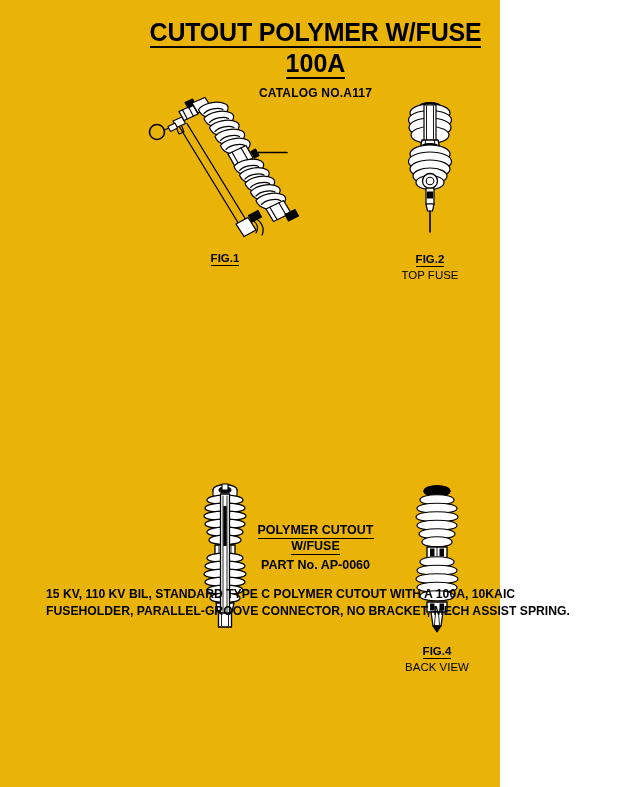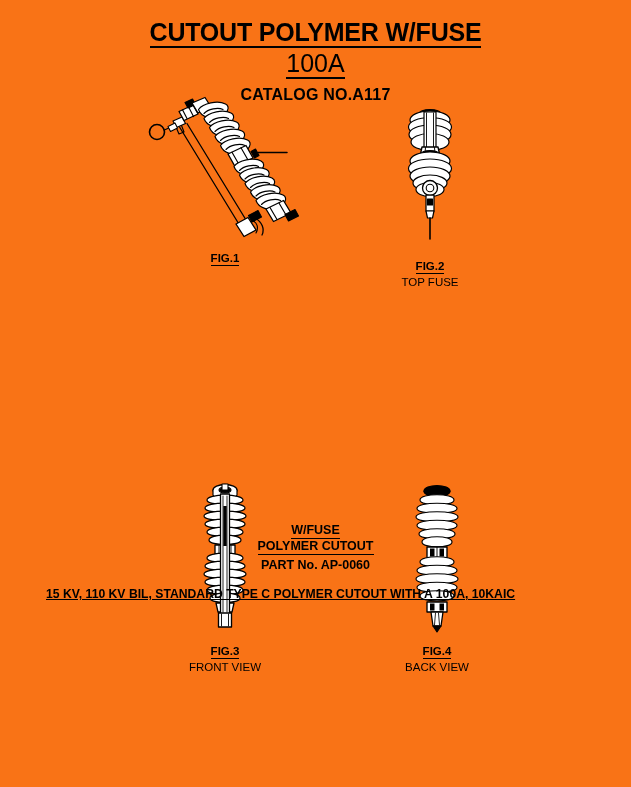--- a/index.html
+++ b/index.html
@@ -12,23 +12,23 @@
     height: 787px;
     position: relative;
     font-family: "Liberation Sans", sans-serif;
     color: #000000;
     overflow: hidden;
   }
 
   .page {
     position: absolute;
     left: 0; top: 0;
-    width: 631px;
+    width: 500px;
     height: 787px;
-    background: #f97316;
+    background: #eab308;
   }
 
   
   .title-block {
     position: absolute;
     left: 0;
     top: 18px;
     width: 631px;
     text-align: center;
   }
@@ -39,31 +39,31 @@
     line-height: 28px;
     margin: 0;
   }
   .doc-title-inner {
     display: inline-block;
     border-bottom: 2.5px solid #000;
     padding-bottom: 0px;
   }
   .doc-subtitle {
     font-size: 25px;
-    font-weight: normal;
+    font-weight: bold;
     line-height: 28px;
     margin: 0;
     margin-top: 1px;
   }
   .doc-subtitle-inner {
     display: inline-block;
     border-bottom: 2.5px solid #000;
   }
   .doc-catalog {
-    font-size: 16px;
+    font-size: 12px;
     font-weight: bold;
     letter-spacing: 0.2px;
     margin: 0;
     margin-top: 7px;
   }
 
   
   .figures {
     position: absolute;
     left: 0;
@@ -127,21 +127,20 @@
   }
   .description {
     position: absolute;
     left: 46px;
     top: 586px;
     width: 540px;
     font-size: 12.2px;
     font-weight: bold;
     line-height: 16.5px;
     text-align: left;
-    text-decoration: underline;
   }
   .desc-line { display: block; white-space: nowrap; }
 
   svg { display: block; overflow: visible; }
 </style>
 </head>
 <body>
 
 <div class="page">
 
@@ -242,21 +241,21 @@
 
               <path d="M33 30.5 L40 27 L42.5 32 L35.5 35.5 Z" fill="#fff" stroke-width="1.1"></path>
             </g>
           </svg>
         </div>
         <div class="fig-caption">
           <div><span class="fig-num">FIG.1</span></div>
         </div>
       </div>
 
-      <div class="fig-cell" style="left:340px; top:8px;">
+      <div class="fig-cell" style="left:340px; top:1px;">
         <div class="fig-art" style="height:148px;">
           <svg width="180" height="148" viewBox="0 0 180 148">
             <g stroke="#000" fill="#fff" stroke-width="1.2" stroke-linecap="round" stroke-linejoin="round">
 
               <ellipse cx="90" cy="10" rx="11" ry="4.5" fill="#000" stroke="#000"></ellipse>
 
               <ellipse cx="90" cy="16" rx="20" ry="9"></ellipse>
               <ellipse cx="90" cy="23" rx="21.5" ry="9.5"></ellipse>
               <ellipse cx="90" cy="30.5" rx="21" ry="9.5"></ellipse>
               <ellipse cx="90" cy="38" rx="19" ry="8.5"></ellipse>
@@ -332,24 +331,20 @@
 
               <rect x="88.3" y="24" width="3.4" height="40" fill="#000" stroke="none"></rect>
 
               <rect x="83.5" y="131" width="13" height="14" fill="#fff" stroke="#000" stroke-width="1.35"></rect>
               <path d="M86.5 132 L86.5 144 M93.5 132 L93.5 144" stroke-width="0.9"></path>
 
               <rect x="87" y="2" width="6" height="6" fill="#fff" stroke="#000" stroke-width="1.1"></rect>
             </g>
           </svg>
         </div>
-        <div class="fig-caption">
-          <div><span class="fig-num">FIG.3</span></div>
-          <div class="fig-view">FRONT VIEW</div>
-        </div>
       </div>
 
       <div class="fig-cell" style="left:347px; top:190px;">
         <div class="fig-art" style="height:155px;">
           <svg width="180" height="155" viewBox="0 0 180 155">
             <g stroke="#000" fill="#fff" stroke-width="1.15" stroke-linecap="round" stroke-linejoin="round">
 
               <ellipse cx="90" cy="9" rx="13" ry="5.5" fill="#000" stroke="#000"></ellipse>
               <path d="M77 9 C 77 16, 103 16, 103 9" fill="#000" stroke="#000"></path>
 
@@ -388,22 +383,23 @@
         </div>
         <div class="fig-caption">
           <div><span class="fig-num">FIG.4</span></div>
           <div class="fig-view">BACK VIEW</div>
         </div>
       </div>
     </div>
   </div>
 
   <div class="footer-title">
+    <div class="footer-line"><span class="footer-line-underline">POLYMER CUTOUT</span></div>
     <div class="footer-line"><span class="footer-line-underline">W/FUSE</span></div>
-    <div class="footer-line"><span class="footer-line-underline">POLYMER CUTOUT</span></div>
     <div class="footer-part">PART No. AP-0060</div>
   </div>
 
   <div class="description">
     <span class="desc-line">15 KV, 110 KV BIL, STANDARD TYPE C POLYMER CUTOUT WITH A 100A, 10KAIC</span>
+    <span class="desc-line">FUSEHOLDER, PARALLEL-GROOVE CONNECTOR, NO BRACKET, MECH ASSIST SPRING.</span>
   </div>
 
 </div>
 
 </body></html>

